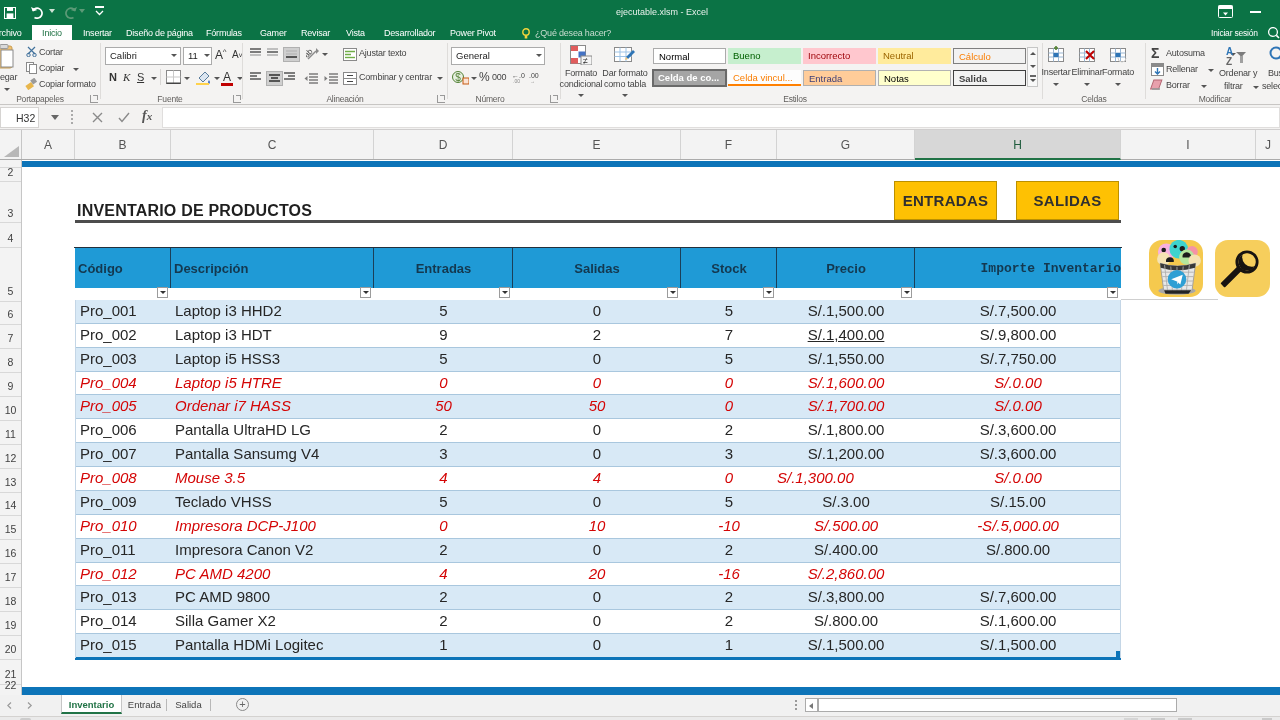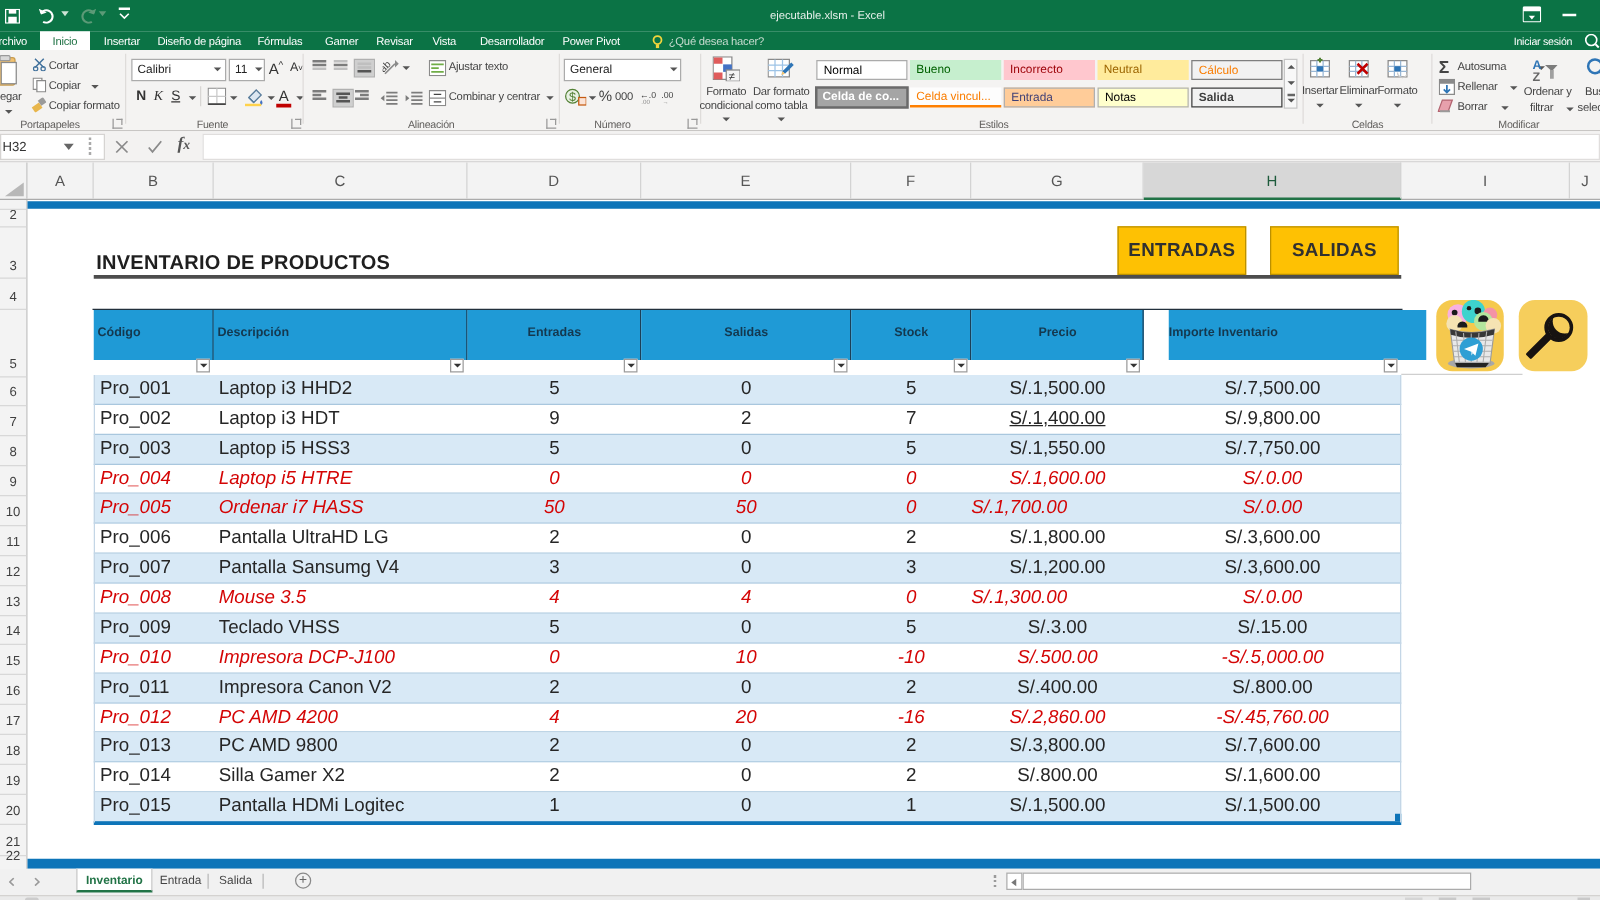--- a/index.html
+++ b/index.html
@@ -27,21 +27,21 @@
   #fbar { left:0; top:105px; width:1280px; height:25px; background:#f3f2f1; border-bottom:1px solid #d0cece; }
   
   #colheads { left:0; top:130px; width:1280px; height:30px; background:#f3f3f3; border-bottom:1px solid #ababab; }
   .colh { position:absolute; top:0; height:29px; border-right:1px solid #d3d3d3; color:#555; font-size:12px; text-align:center; line-height:30px; }
   .colh.sel { background:#d7d7d7; color:#1e5b3c; border-bottom:2px solid #217346; height:30px; }
   
   #sheet { left:0; top:160px; width:1280px; height:527px; background:#fff; }
   #rowheads { position:absolute; left:0; top:0; width:22px; height:556px; background:#f3f3f3; border-right:1px solid #c6c6c6; }
   .rowh { position:absolute; left:0; width:21px; color:#3f3f3f; font-size:10.5px; text-align:center; }
   
-  .hcell { position:absolute; top:0; height:40px; background:#1f9ad6; border-right:1px solid #1b3f58; color:#14384f; font-weight:bold; font-size:10px; }
+  .hcell { position:absolute; top:0; height:40px; background:#1f9ad6; border-right:1px solid #1b3f58; color:#14384f; font-weight:bold; font-size:13px; }
   .fbtn { position:absolute; width:11px; height:11px; background:#fff; border:1px solid #9c9c9c; }
   .fbtn:after { content:""; position:absolute; left:1.5px; top:3px; border-left:3px solid transparent; border-right:3px solid transparent; border-top:3.5px solid #333; }
   .drow { position:absolute; left:0; width:1046px; height:23.87px; border-bottom:1px solid #a9c7de; font-size:15px; color:#262626; }
   .dcell { position:absolute; top:0; height:23px; line-height:22.5px; white-space:nowrap; }
   .red { color:#d40505; font-style:italic; }
   .ybtn { position:absolute; top:21px; height:39px; width:103px; background:#fec103; border:1px solid #bb9000; color:#303030; font-weight:bold; font-size:15px; text-align:center; line-height:37px; letter-spacing:0.3px; }
   
   #blueband { left:22px; top:687px; width:1258px; height:8px; background:#0d74b8; }
   #tabsbar { left:0; top:695px; width:1280px; height:21px; background:#f1f1f1; }
   #statusbar { left:0; top:716px; width:1280px; height:4px; background:#eaeaea; border-top:1px solid #d4d2d0; }
@@ -342,21 +342,21 @@
   <div class="dar" style="left:1253px; top:46px;"></div>
   <svg class="abs" style="left:1268px; top:6px;" width="18" height="20">
       <circle cx="8" cy="7" r="5.5" fill="none" stroke="#2e75b6" stroke-width="2"></circle>
       <path d="M12,11 L17,17" stroke="#2e75b6" stroke-width="2.6"></path>
     </svg>
   <div class="rtxt" style="left:1268px; top:28px;">Bus</div>
   <div class="rtxt" style="left:1262px; top:41px;">selec</div>
   <div class="glabel" style="left:1155px;">Modificar</div>
 </div>
 <div class="abs" id="fbar">
-  <div class="abs" style="left:0; top:2px; width:84px; height:21px; background:#fff; border:1px solid #d6d4d2; font-size:10.5px; color:#333; line-height:20px; padding-left:1px;">H32</div>
+  <div class="abs" style="left:0; top:2px; width:39px; height:21px; background:#fff; border:1px solid #d6d4d2; font-size:10.5px; color:#333; line-height:20px; padding-left:15px;">H32</div>
   <div class="abs" style="left:51px; top:10px; width:0; height:0; border-left:4px solid transparent; border-right:4px solid transparent; border-top:5px solid #666;"></div>
   <div class="abs" style="left:71px; top:5px; width:2px; height:15px; background:repeating-linear-gradient(#aaa 0 2px, transparent 2px 4px);"></div>
   <svg class="abs" style="left:92px; top:7px;" width="11" height="11">
       <path d="M1,1 L10,10 M10,1 L1,10" stroke="#8a8a8a" stroke-width="1.4"></path>
     </svg>
   <svg class="abs" style="left:118px; top:7px;" width="12" height="11">
       <path d="M1,6 L4,9.5 L11,1" stroke="#8a8a8a" stroke-width="1.4" fill="none"></path>
     </svg>
   <div class="abs" style="left:142px; top:3px; font-size:14px; color:#555; font-style:italic; font-family:'Liberation Serif',serif; font-weight:bold;">f<span style="font-size:11px;">x</span></div>
   <div class="abs" style="left:162px; top:2px; width:1118px; height:21px; background:#fff; border:1px solid #e0dedd;"></div>
@@ -444,21 +444,21 @@
       </div>
     <div class="hcell" style="left:438px; width:168px; text-align:center;">
         <span style="position:absolute; left:0; width:168px; top:13px;">Salidas</span>
       </div>
     <div class="hcell" style="left:606px; width:96px; text-align:center;">
         <span style="position:absolute; left:0; width:96px; top:13px;">Stock</span>
       </div>
     <div class="hcell" style="left:702px; width:138px; text-align:center;">
         <span style="position:absolute; left:0; width:138px; top:13px;">Precio</span>
       </div>
-    <div class="hcell" style="left:860px; width:206px; border-right:none; text-align:left;">
+    <div class="hcell" style="left:840px; width:206px; border-right:none; text-align:right;font-family:Liberation Mono, monospace;">
         <span style="position:absolute; left:0; width:206px; top:13px;">Importe Inventario</span>
       </div>
     <div class="fbtn" style="left:82px; top:39px;"></div>
     <div class="fbtn" style="left:285px; top:39px;"></div>
     <div class="fbtn" style="left:424px; top:39px;"></div>
     <div class="fbtn" style="left:592px; top:39px;"></div>
     <div class="fbtn" style="left:688px; top:39px;"></div>
     <div class="fbtn" style="left:826px; top:39px;"></div>
     <div class="fbtn" style="left:1032px; top:39px;"></div>
     <div id="rows" class="abs" style="left:0; top:52px; width:1046px;">
@@ -497,21 +497,21 @@
       <div class="dcell" style="left:606px; width:96px; text-align:center;">0</div>
       <div class="dcell" style="left:702px; width:138px; text-align:center;">S/.1,600.00</div>
       <div class="dcell" style="left:840px; width:206px; text-align:center;">S/.0.00</div>
     </div>
     <div class="drow red" style="top:95.48px; background:#d8e9f6;">
       <div class="dcell" style="left:5px;">Pro_005</div>
       <div class="dcell" style="left:100px;">Ordenar i7 HASS</div>
       <div class="dcell" style="left:299px; width:139px; text-align:center;">50</div>
       <div class="dcell" style="left:438px; width:168px; text-align:center;">50</div>
       <div class="dcell" style="left:606px; width:96px; text-align:center;">0</div>
-      <div class="dcell" style="left:702px; width:138px; text-align:left;">S/.1,700.00</div>
+      <div class="dcell" style="left:702px; width:138px; text-align:center;">S/.1,700.00</div>
       <div class="dcell" style="left:840px; width:206px; text-align:center;">S/.0.00</div>
     </div>
     <div class="drow" style="top:119.35px; background:#ffffff;">
       <div class="dcell" style="left:5px;">Pro_006</div>
       <div class="dcell" style="left:100px;">Pantalla UltraHD LG</div>
       <div class="dcell" style="left:299px; width:139px; text-align:center;">2</div>
       <div class="dcell" style="left:438px; width:168px; text-align:center;">0</div>
       <div class="dcell" style="left:606px; width:96px; text-align:center;">2</div>
       <div class="dcell" style="left:702px; width:138px; text-align:center;">S/.1,800.00</div>
       <div class="dcell" style="left:840px; width:206px; text-align:center;">S/.3,600.00</div>
@@ -561,21 +561,20 @@
       <div class="dcell" style="left:702px; width:138px; text-align:center;">S/.400.00</div>
       <div class="dcell" style="left:840px; width:206px; text-align:center;">S/.800.00</div>
     </div>
     <div class="drow red" style="top:262.57px; background:#ffffff;">
       <div class="dcell" style="left:5px;">Pro_012</div>
       <div class="dcell" style="left:100px;">PC AMD 4200</div>
       <div class="dcell" style="left:299px; width:139px; text-align:center;">4</div>
       <div class="dcell" style="left:438px; width:168px; text-align:center;">20</div>
       <div class="dcell" style="left:606px; width:96px; text-align:center;">-16</div>
       <div class="dcell" style="left:702px; width:138px; text-align:center;">S/.2,860.00</div>
-      <div class="dcell" style="left:840px; width:206px; text-align:center;">-S/.45,760.00</div>
     </div>
     <div class="drow" style="top:286.44px; background:#d8e9f6;">
       <div class="dcell" style="left:5px;">Pro_013</div>
       <div class="dcell" style="left:100px;">PC AMD 9800</div>
       <div class="dcell" style="left:299px; width:139px; text-align:center;">2</div>
       <div class="dcell" style="left:438px; width:168px; text-align:center;">0</div>
       <div class="dcell" style="left:606px; width:96px; text-align:center;">2</div>
       <div class="dcell" style="left:702px; width:138px; text-align:center;">S/.3,800.00</div>
       <div class="dcell" style="left:840px; width:206px; text-align:center;">S/.7,600.00</div>
     </div>

